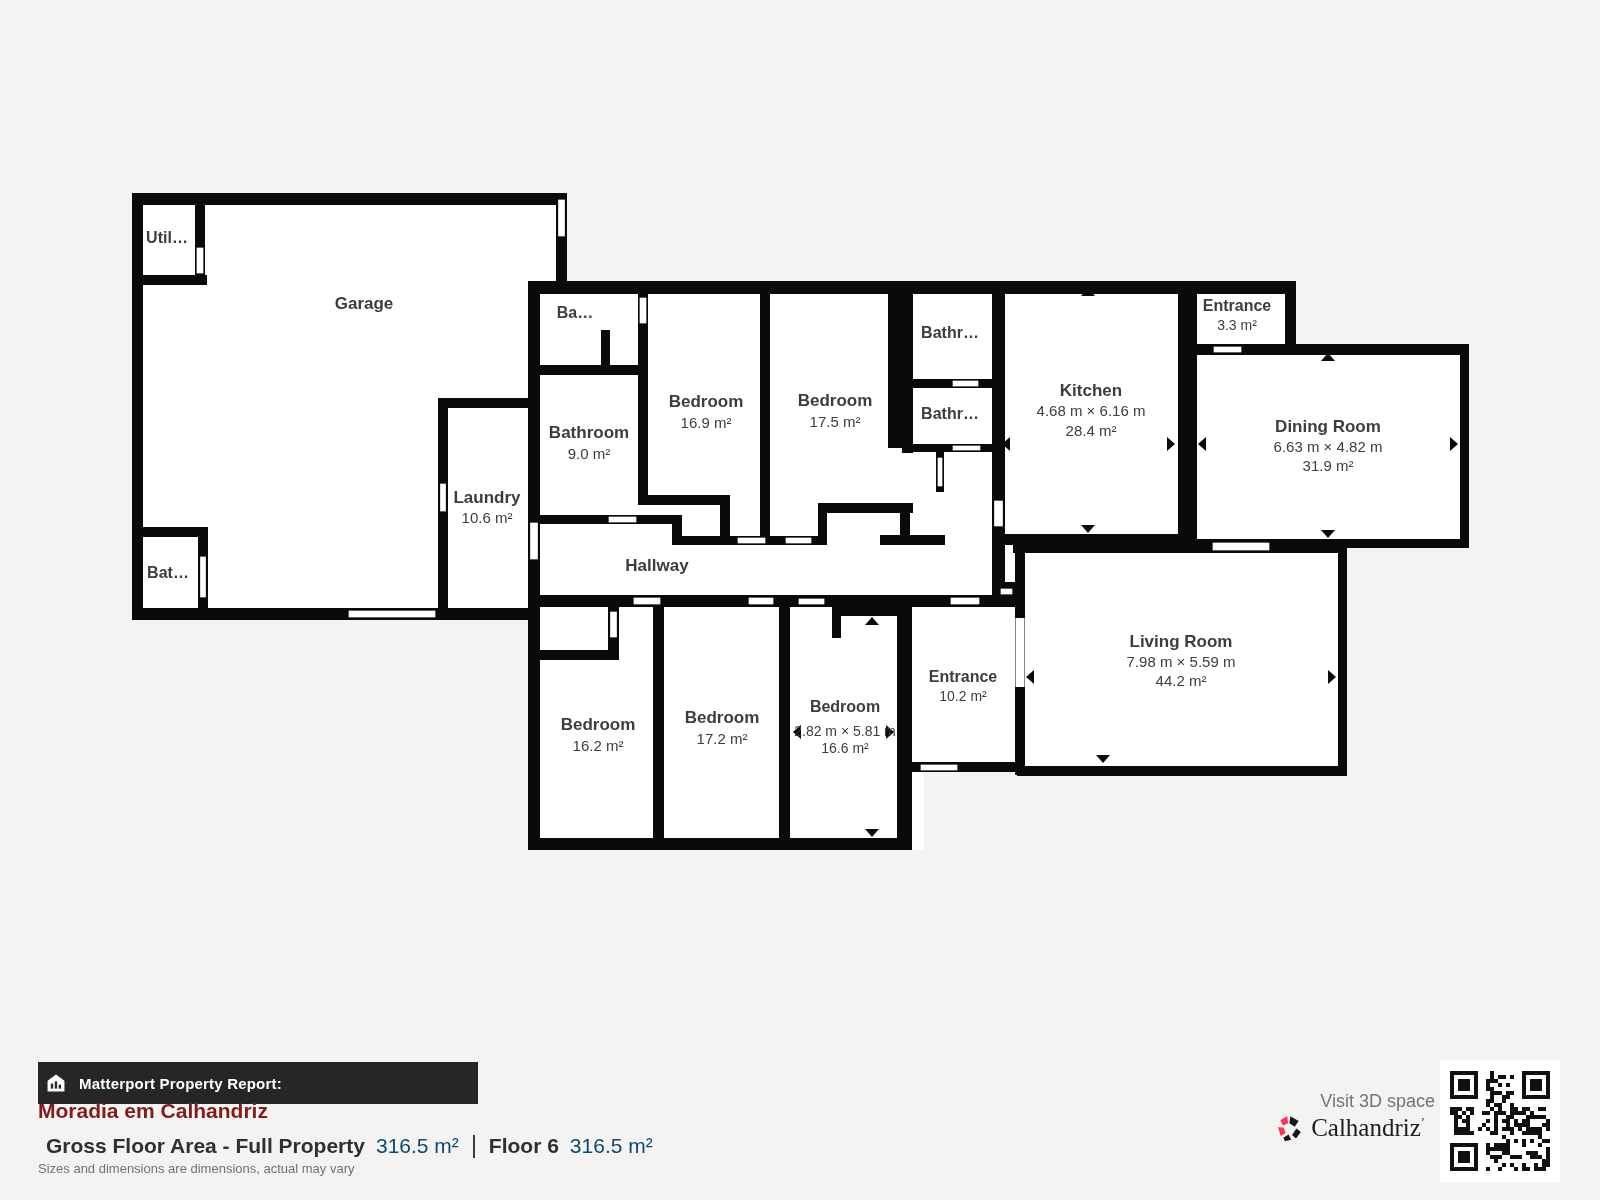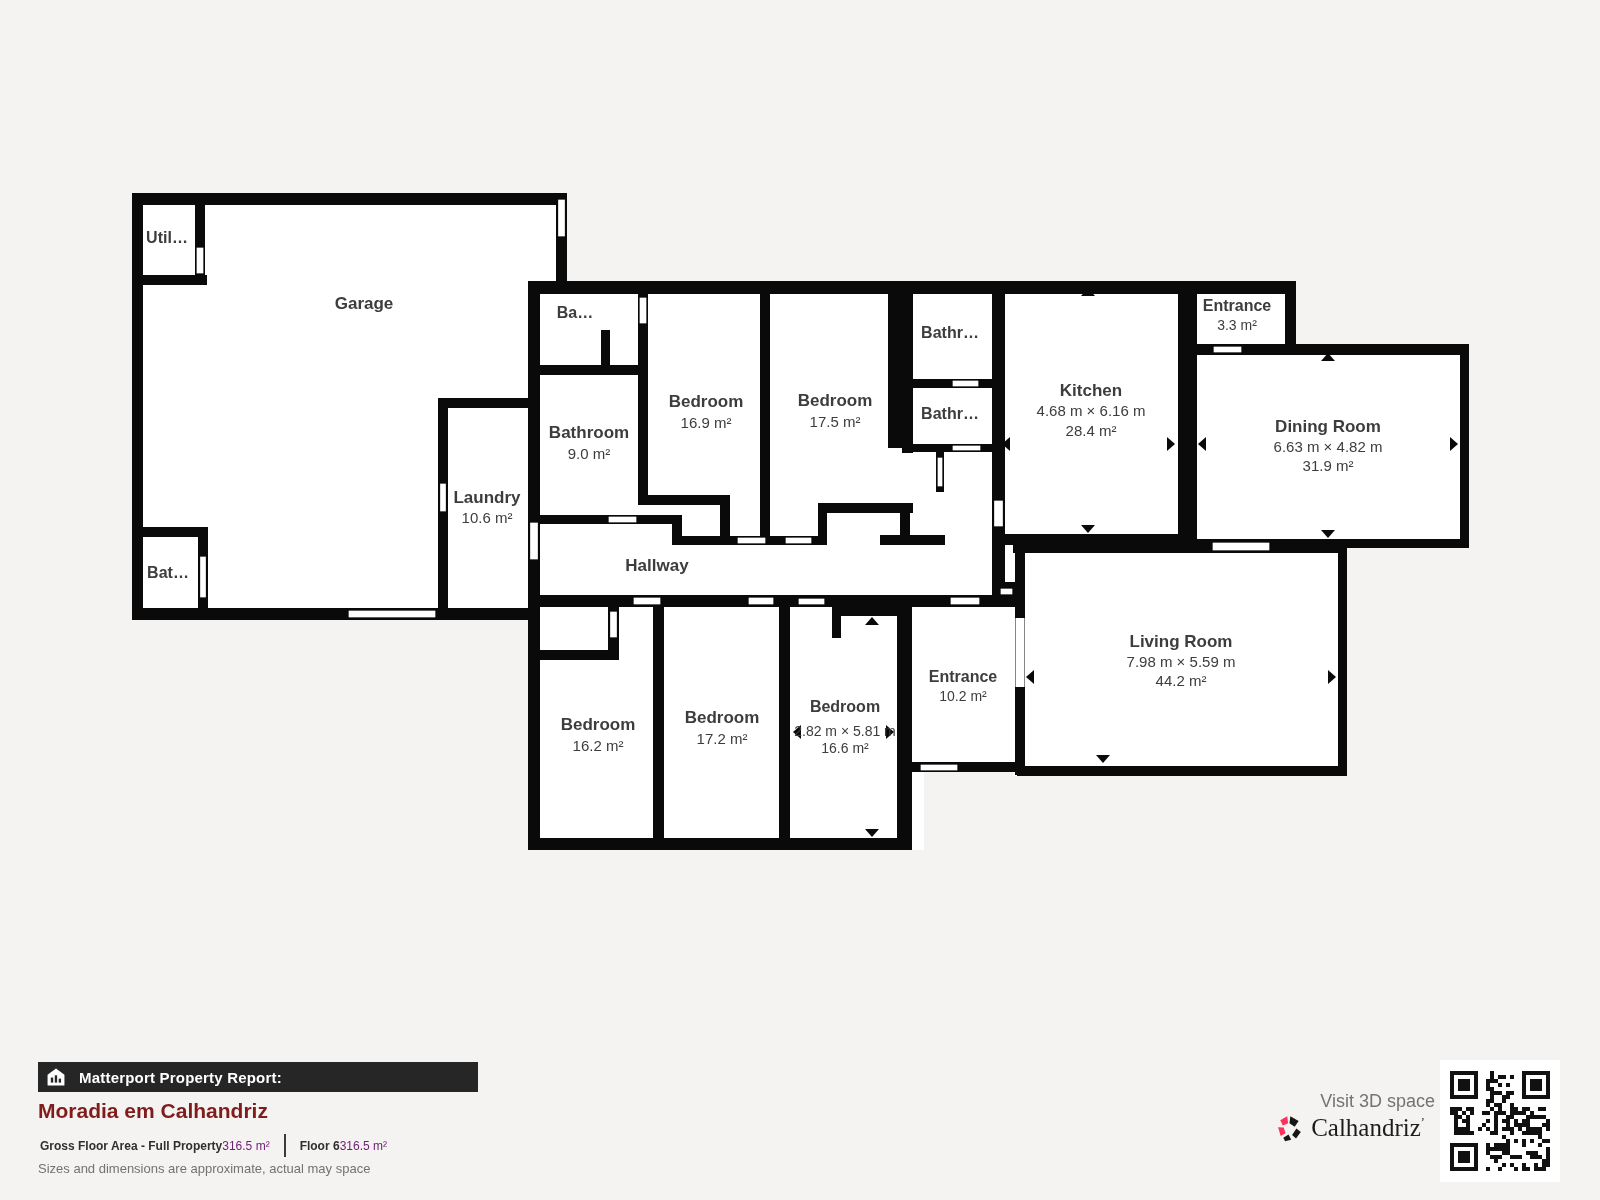--- a/index.html
+++ b/index.html
@@ -13,27 +13,27 @@
   .floor{fill:var(--floor);}
   .wall{fill:var(--wall);}
   .slot{fill:var(--floor);stroke:var(--wall);stroke-width:1.3;}
   .open{fill:var(--floor);}
   .arrow{fill:var(--wall);}
   .room-name{font:700 17px "Liberation Sans",sans-serif;fill:var(--label);text-anchor:middle;}
   .room-name.sm{font-size:16px;}
   .room-dim{font:400 15px "Liberation Sans",sans-serif;fill:var(--label);text-anchor:middle;}
   .room-dim.sm{font-size:14px;}
   
-  .report-bar{position:absolute;left:38px;top:1062px;width:440px;height:30px;
+  .report-bar{position:absolute;left:38px;top:1062px;width:440px;height:42px;
     background:var(--footer_bar);color:#fff;display:flex;align-items:center;gap:14px;padding-left:9px;box-sizing:border-box;}
   .report-bar .txt{font-size:15px;font-weight:700;letter-spacing:.2px;}
   .prop-title{position:absolute;left:38px;top:1099px;font-size:21px;font-weight:700;color:#7f1d1d;}
-  .stats{position:absolute;left:40px;top:1134px;font-size:12px;color:#2f2f2f;display:flex;align-items:center;}
+  .stats{position:absolute;left:46px;top:1134px;font-size:21px;color:#2f2f2f;display:flex;align-items:center;}
   .stats b{font-weight:700;}
-  .stats .val{font-weight:400;color:#701a75;margin-left:0;}
+  .stats .val{font-weight:400;color:#0c4a6e;margin-left:11px;}
   .stats .sep{display:inline-block;width:2px;height:23px;background:#3a3a3a;margin:0 14px;}
   .disclaimer{position:absolute;left:38px;top:1161px;font-size:13px;color:#727272;}
   .visit{position:absolute;left:1240px;top:1091px;width:220px;text-align:right;
     font-size:18px;color:#737373;}
   .brand-row{position:absolute;left:1240px;top:1114px;width:220px;display:flex;align-items:center;justify-content:center;gap:8px;}
   .brand-word{font-family:"Liberation Serif",serif;font-size:25px;color:#1c1c1c;}
   .brand-word .mark{font-size:12px;vertical-align:10px;}
   .qr-box{position:absolute;left:1440px;top:1060px;width:120px;height:122px;background:#fff;}
   .qr{position:absolute;left:10px;top:11px;}
 </style>
@@ -210,21 +210,21 @@
   <div class="prop-title">Moradia em Calhandriz</div>
 
   <div class="stats">
     <b>Gross Floor Area - Full Property</b>
     <span class="val">316.5 m²</span>
     <span class="sep"></span>
     <b>Floor 6</b>
     <span class="val">316.5 m²</span>
   </div>
 
-  <div class="disclaimer">Sizes and dimensions are approximate, actual may space</div>
+  <div class="disclaimer">Sizes and dimensions are dimensions, actual may vary</div>
 
   <div class="visit">Visit 3D space on</div>
 
   <div class="brand-row">
     <svg width="28" height="28" viewBox="0 0 32 32">
       <path d="M6 7 L14 2.5 L15 10.5 L9 13 Z" fill="var(--brand_red)"></path>
       <path d="M3.5 15 L10 15.5 L12 22 L6.5 25 Z" fill="var(--brand_red)"></path>
       <path d="M17.5 2.5 L27 8 L22.5 14.5 L16.5 10.5 Z" fill="#171717"></path>
       <path d="M24.5 16.5 L29.5 20.5 L24 28 L19.5 24 Z" fill="#171717"></path>
       <path d="M9.5 27 L15.5 23.5 L18.5 29.5 L11.5 31 Z" fill="#171717"></path>

